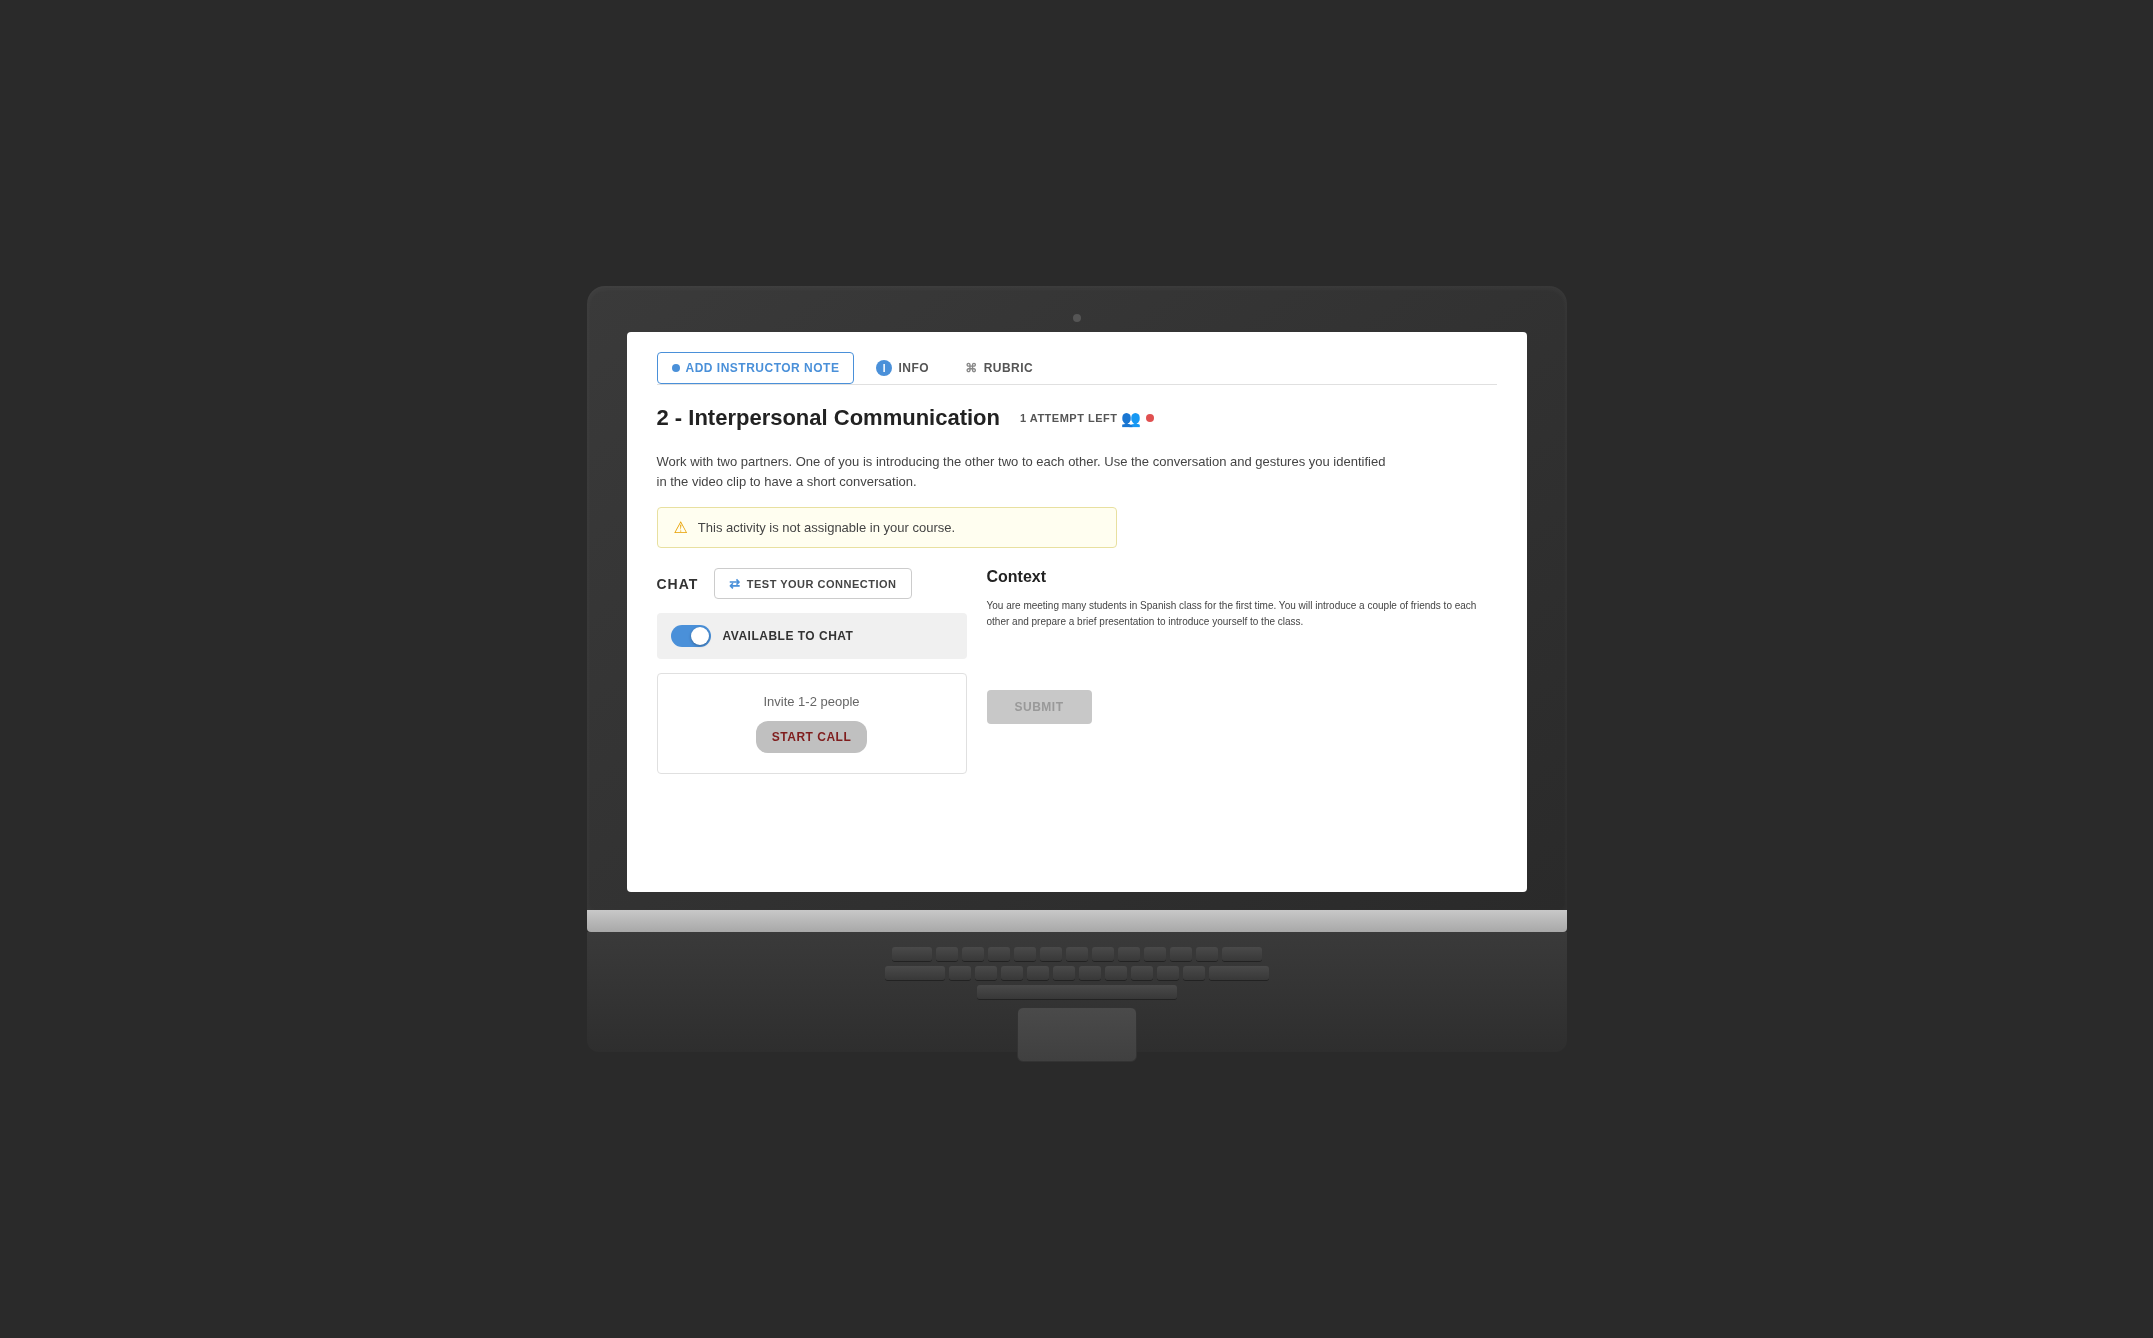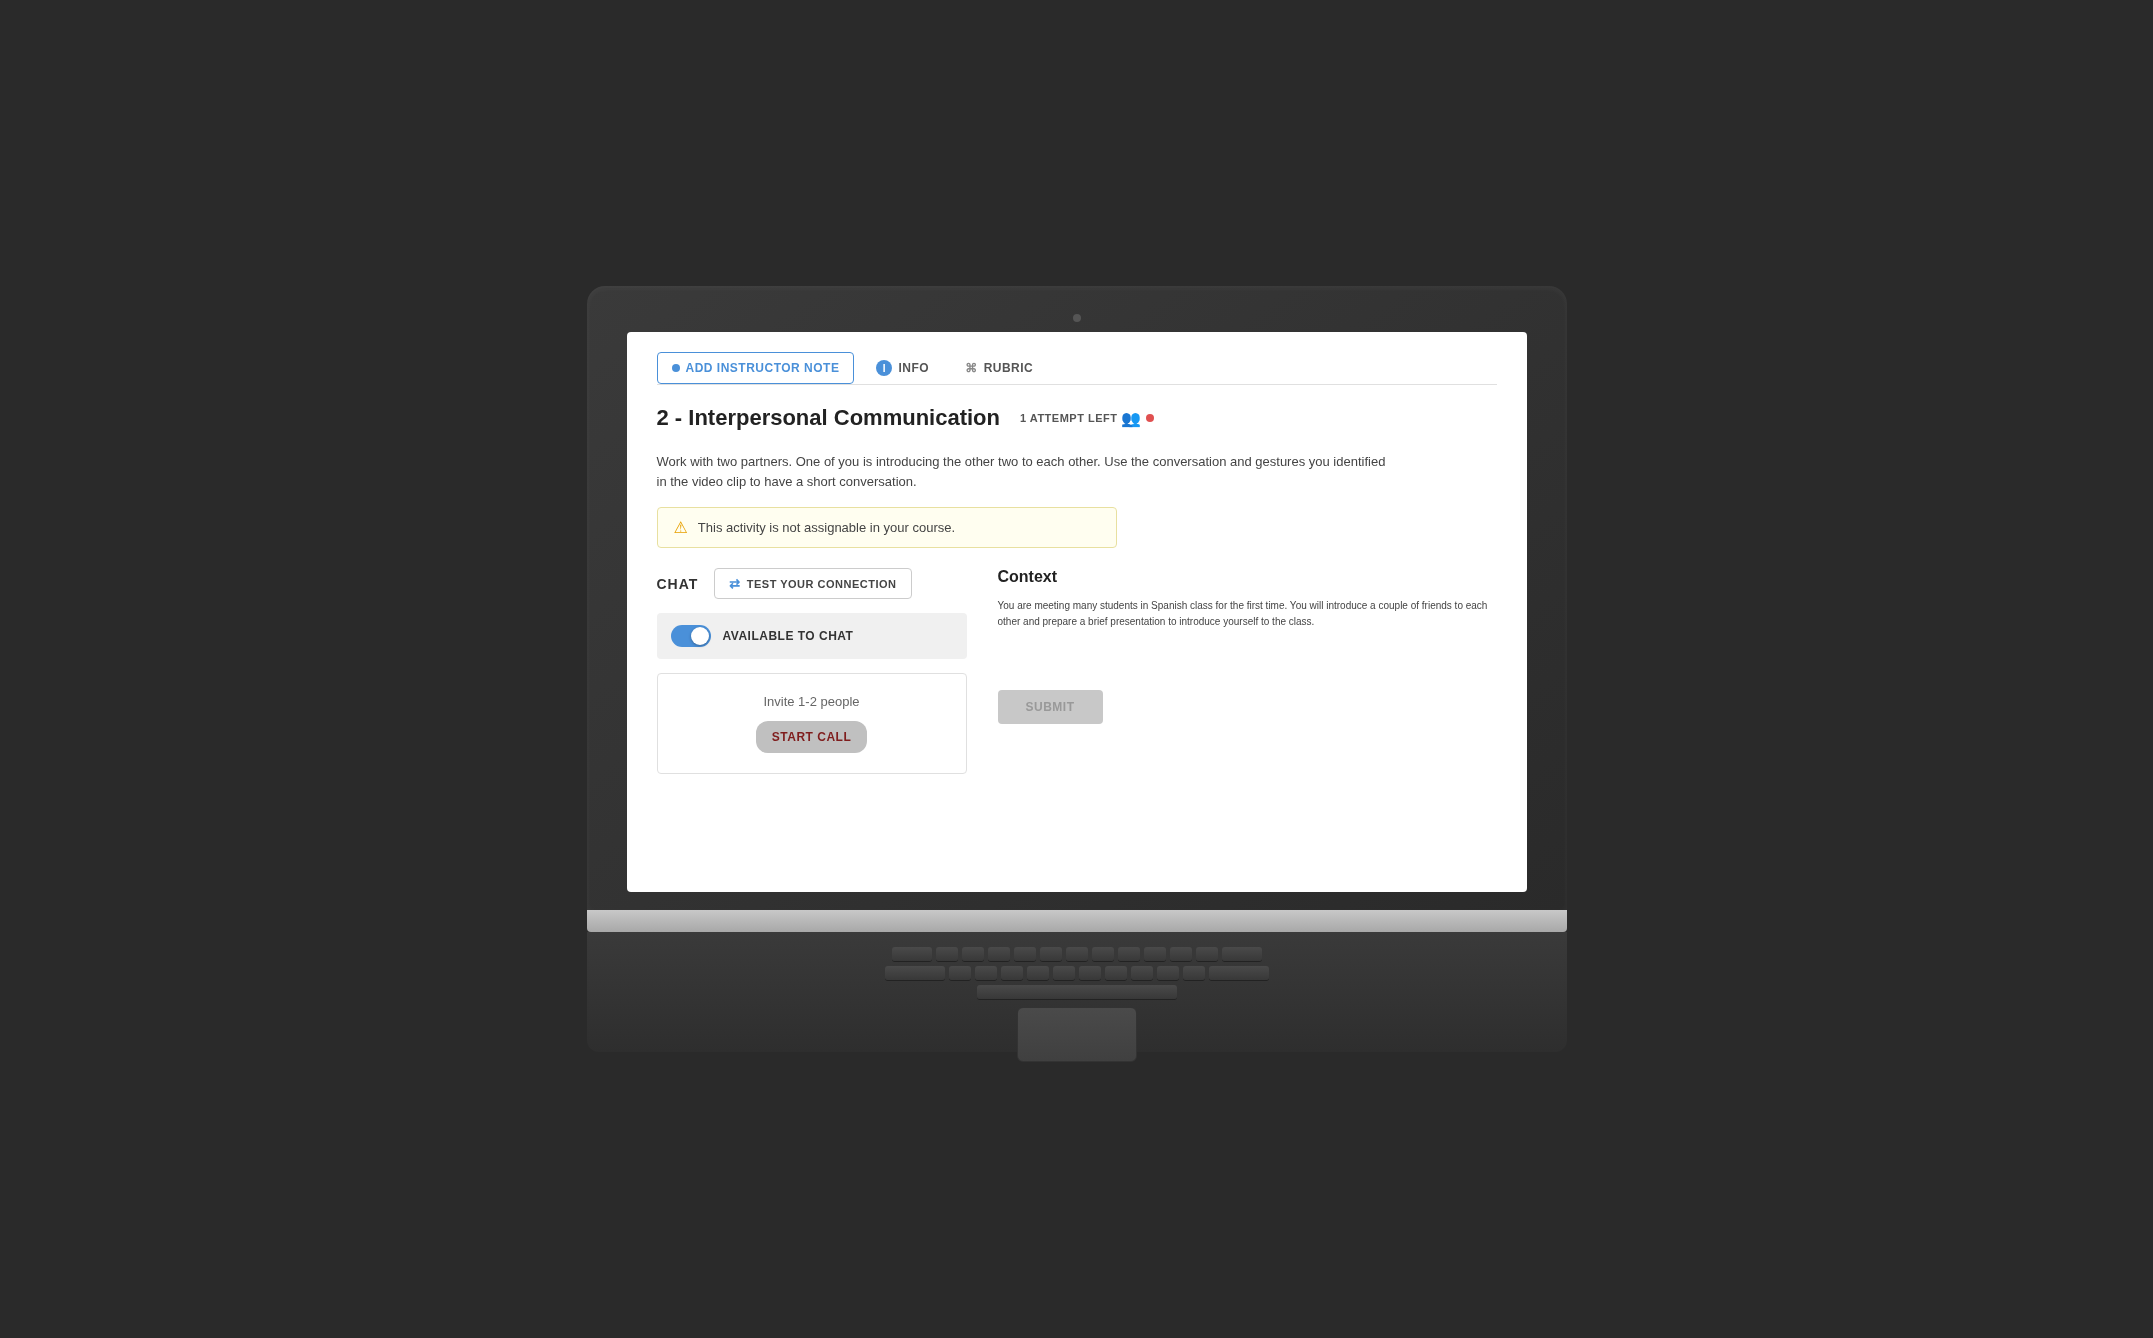--- a/index.html
+++ b/index.html
@@ -233,21 +233,21 @@
       margin-bottom: 20px;
     }
 
     .warning-icon {
       font-size: 16px;
       color: #e8a000;
     }
 
     .main-content-row {
       display: flex;
-      gap: 31px;
+      gap: 20px;
     }
 
     .left-panel {
       width: 310px;
       flex-shrink: 0;
     }
 
     .right-panel {
       flex: 1;
     }

